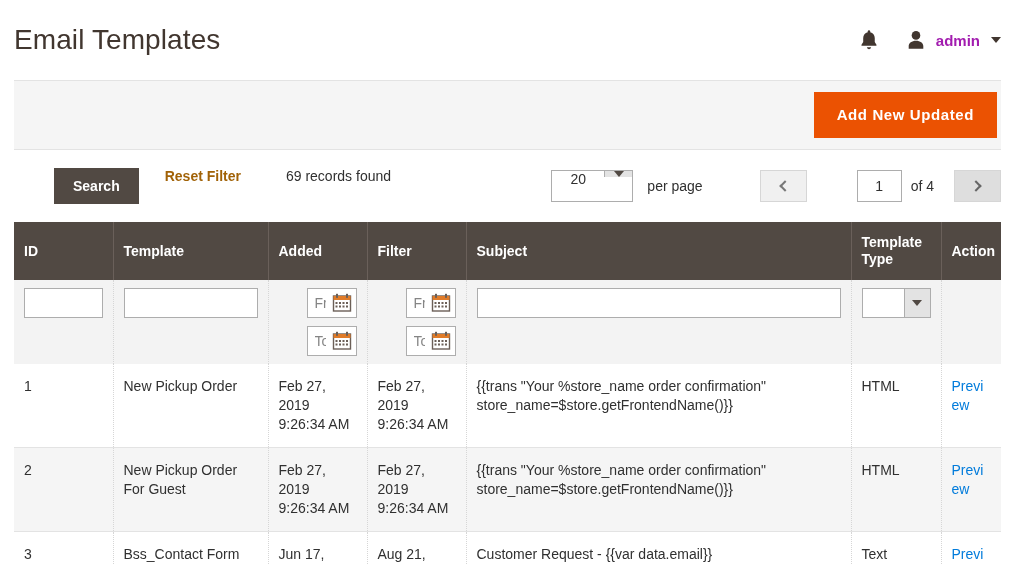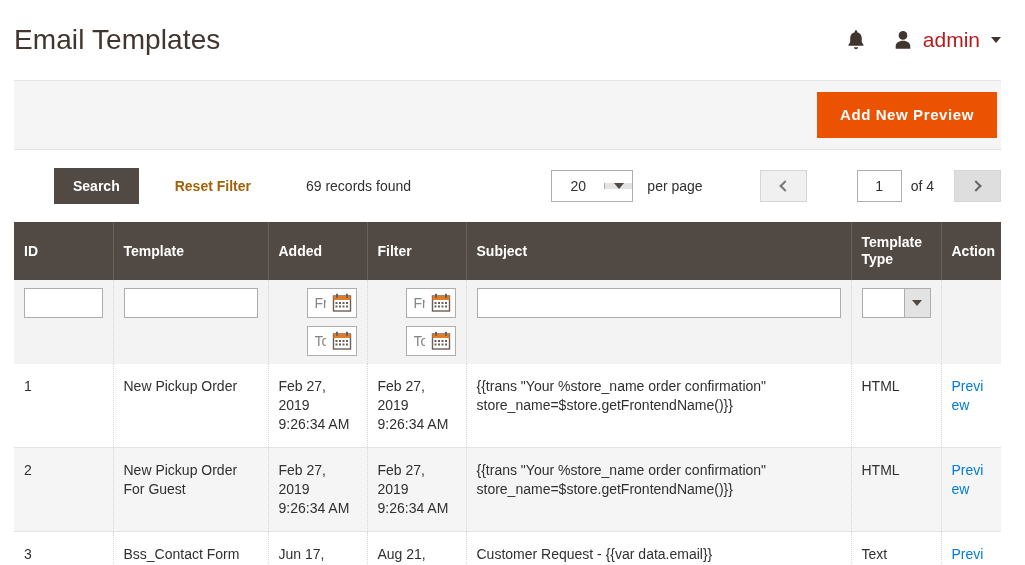--- a/index.html
+++ b/index.html
@@ -37,22 +37,23 @@
   }
   .bell-icon { width: 20px; height: 22px; display: block; }
   .admin-box {
     display: flex;
     align-items: center;
     gap: 9px;
     cursor: pointer;
   }
   .avatar-icon { width: 22px; height: 22px; display: block; }
   .admin-name {
-    font-size: 21px;
-    color: #b91c1c;
+    font-size: 15px;
+    color: #a21caf;
+    font-weight: bold;
   }
   .caret-down {
     width: 0; height: 0;
     border-left: 5px solid transparent;
     border-right: 5px solid transparent;
     border-top: 6px solid #41362f;
     margin-left: 2px;
   }
 
   
@@ -82,22 +83,22 @@
 
   
   .grid-toolbar {
     margin: 0 24px 0 14px;
     height: 72px;
     display: flex;
     align-items: center;
   }
   .toolbar-left {
     display: flex;
-    align-items: center;
-    gap: 12px;
+    align-items: flex-start;
+    gap: 2px;
     padding-left: 40px;
   }
   .btn-search {
     background: #514943;
     color: #ffffff;
     border: 1px solid #514943;
     font-family: "Liberation Sans", sans-serif;
     font-size: 14px;
     font-weight: bold;
     padding: 9px 18px;
@@ -121,21 +122,21 @@
     margin-left: auto;
     display: flex;
     align-items: center;
   }
   .limit-select {
     display: flex;
     width: 82px;
     height: 32px;
     border: 1px solid #adadad;
     background: #ffffff;
-    align-items: center;
+    align-items: flex-start;
     cursor: pointer;
   }
   .limit-value {
     flex: 1;
     display: flex;
     align-items: center;
     justify-content: center;
     font-size: 14px;
     color: #303030;
   }
@@ -316,21 +317,21 @@
           <circle cx="11" cy="6.4" r="4.3" fill="#41362f"></circle>
           <path d="M11 11.8c-4.2 0-7.3 2.4-7.3 5.3v2.6h14.6v-2.6c0-2.9-3.1-5.3-7.3-5.3z" fill="#41362f"></path>
         </svg>
         <span class="admin-name">admin</span>
         <span class="caret-down"></span>
       </div>
     </div>
   </div>
 
   <div class="page-actions">
-    <button class="btn-primary">Add New Preview</button>
+    <button class="btn-primary">Add New Updated</button>
   </div>
 
   <div class="grid-toolbar">
     <div class="toolbar-left">
       <button class="btn-search">Search</button>
       <a class="link-reset">Reset Filter</a>
       <span class="records-found">69 records found</span>
     </div>
 
     <div class="toolbar-right">

